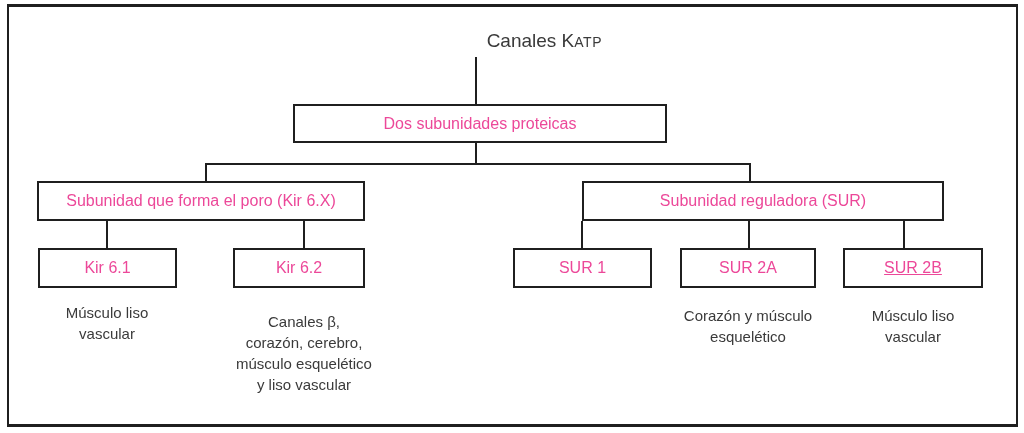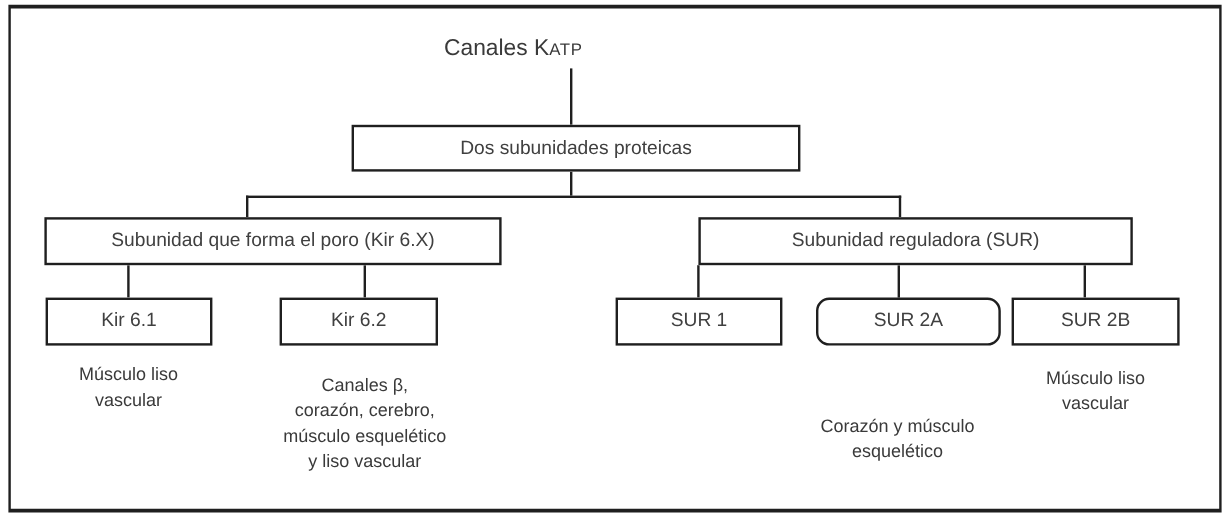--- a/index.html
+++ b/index.html
@@ -27,30 +27,30 @@
     border-width: 3px 2px 3px 2px;
   }
   .box {
     position: absolute;
     border: 2px solid #1f1f1f;
     background: #ffffff;
     display: flex;
     align-items: center;
     justify-content: center;
     font-size: 16px;
-    color: #404040;
+    color: #ec4899;
     box-sizing: border-box;
     text-align: center;
   }
   .title {
     position: absolute;
     left: 370px;
     top: 30px;
     width: 232px;
-    text-align: left;
+    text-align: right;
     font-size: 19px;
     color: #3a3a3a;
     white-space: nowrap;
   }
   .title .subsmall {
     font-size: 14px;
     letter-spacing: 0.5px;
   }
   .line-v {
     position: absolute;
@@ -65,43 +65,43 @@
   .caption {
     position: absolute;
     text-align: center;
     font-size: 15px;
     line-height: 21px;
     color: #3a3a3a;
     white-space: pre-line;
   }
   
   .box-root        { left: 293px; top: 104px; width: 374px; height: 39px; }
-  .box-branch-left { left: 37px;  top: 181px; width: 381px; height: 40px; }
+  .box-branch-left { left: 37px;  top: 181px; width: 328px; height: 40px; }
   .box-branch-right{ left: 582px; top: 181px; width: 362px; height: 40px; }
   .box-kir61 { left: 38px;  top: 248px; width: 139px; height: 40px; }
   .box-kir62 { left: 233px; top: 248px; width: 132px; height: 40px; }
   .box-sur1  { left: 513px; top: 248px; width: 139px; height: 40px; }
-  .box-sur2a { left: 680px; top: 248px; width: 154px; height: 40px; border-radius: 11px; }
-  .box-sur2b { left: 843px; top: 248px; width: 140px; height: 40px; }
+  .box-sur2a { left: 680px; top: 248px; width: 136px; height: 40px; }
+  .box-sur2b { left: 843px; top: 248px; width: 140px; height: 40px; text-decoration: underline; }
   
   .ln-title-root { left: 475px; top: 57px;  height: 47px; }
   .ln-root-down  { left: 475px; top: 143px; height: 20px; }
   .ln-main-h     { left: 205px; top: 163px; width: 546px; }
   .ln-drop-left  { left: 205px; top: 163px; height: 18px; }
   .ln-drop-right { left: 749px; top: 163px; height: 18px; }
   .ln-kir61 { left: 106px; top: 221px; height: 27px; }
   .ln-kir62 { left: 303px; top: 221px; height: 27px; }
   .ln-sur1  { left: 581px; top: 221px; height: 27px; }
   .ln-sur2a { left: 748px; top: 221px; height: 27px; }
   .ln-sur2b { left: 903px; top: 221px; height: 27px; }
   
   .cap-kir61 { left: 27px;  top: 302px; width: 160px; }
   .cap-kir62 { left: 204px; top: 311px; width: 200px; }
   .cap-sur1  { left: 502px; top: 305px; width: 160px; }
-  .cap-sur2a { left: 648px; top: 305px; width: 200px; margin-top: 40px; }
+  .cap-sur2a { left: 648px; top: 305px; width: 200px; }
   .cap-sur2b { left: 833px; top: 305px; width: 160px; }
 </style>
 </head>
 <body>
 
 <div class="stage">
   <div class="frame"></div>
 
   <div class="title">
     <span>Canales K</span><span class="subsmall">ATP</span>

